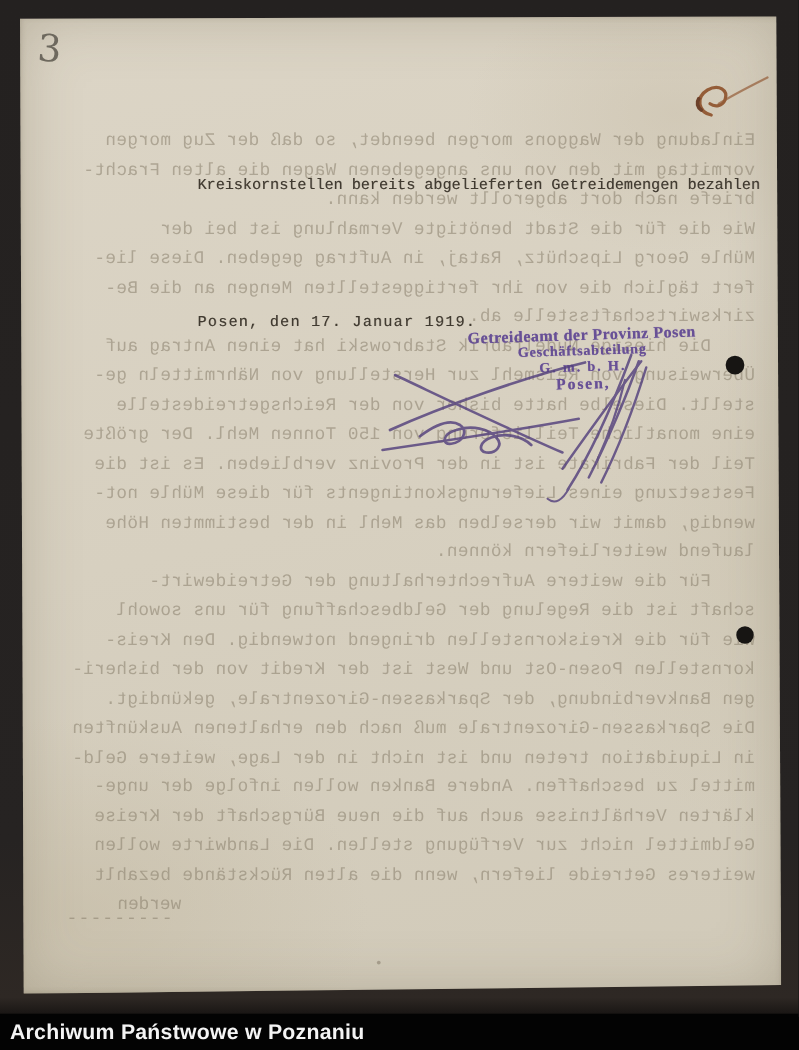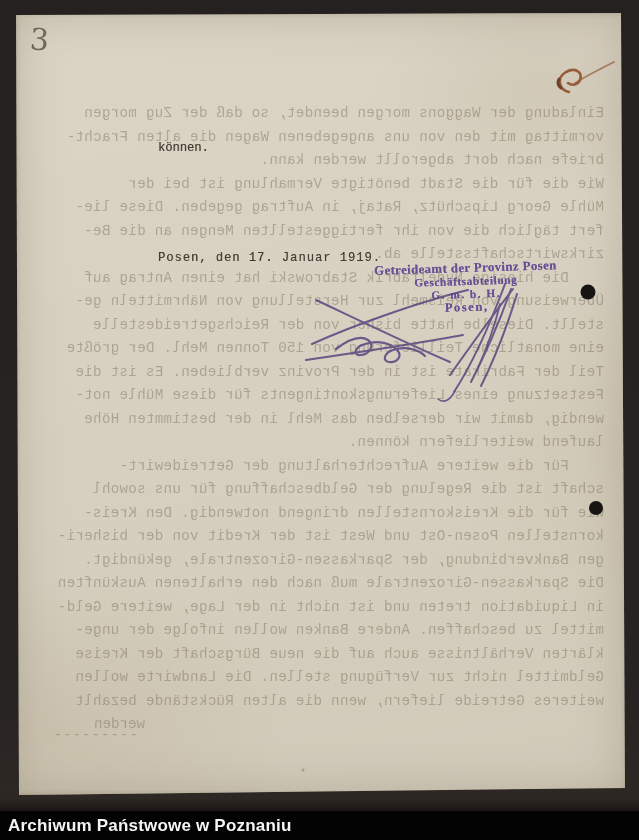--- a/index.html
+++ b/index.html
@@ -98,21 +98,21 @@
           <div class="gline" style="top: 585.5px;">in Liquidation treten und ist nicht in der Lage, weitere Geld-</div>
           <div class="gline" style="top: 609px;">mittel zu beschaffen. Andere Banken wollen infolge der unge-</div>
           <div class="gline" style="top: 632.5px;">klärten Verhältnisse auch auf die neue Bürgschaft der Kreise</div>
           <div class="gline" style="top: 656px;">Geldmittel nicht zur Verfügung stellen. Die Landwirte wollen</div>
           <div class="gline" style="top: 679.5px;">weiteres Getreide liefern, wenn die alten Rückstände bezahlt</div>
         </div>
       <div class="gword">werden</div>
       <div class="gdash">---------</div>
     </div>
 
-    <div class="typed"><div>können.</div></div>
+    <div class="typed"><div>Kreiskornstellen bereits abgelieferten Getreidemengen bezahlen</div></div>
 
     <div class="dateline">Posen, den 17. Januar 1919.</div>
 
     <div class="stamp">
       <div class="s1">Getreideamt der Provinz Posen</div>
       <div class="s2">Geschäftsabteilung</div>
       <div class="s3">G. m. b. H.</div>
       <div class="s4">Posen,</div>
     </div>
 

